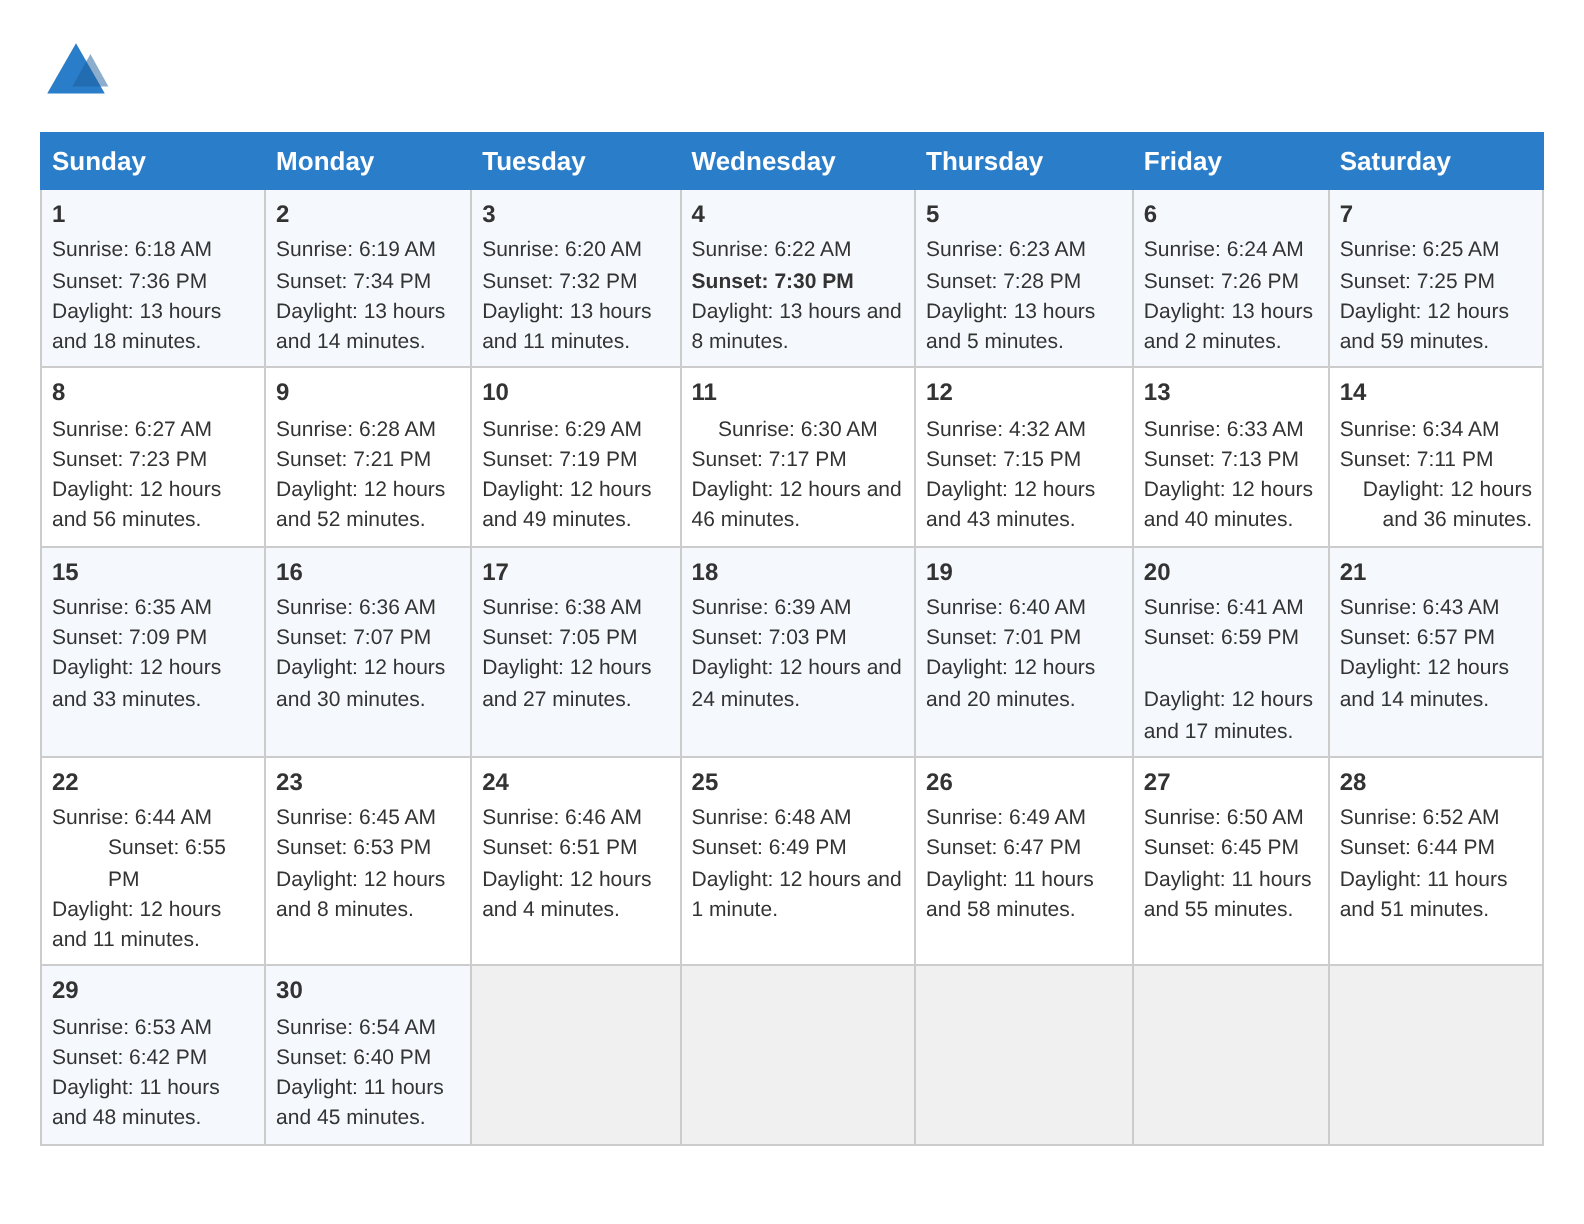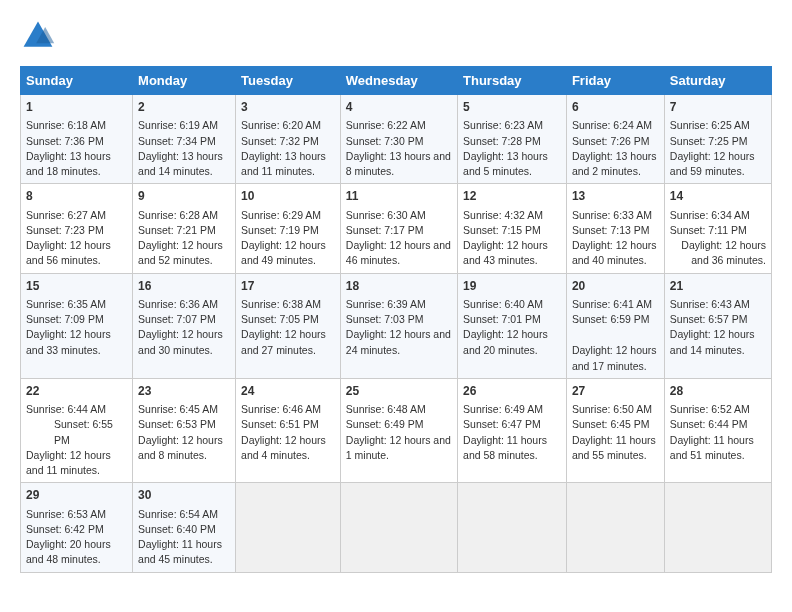--- a/index.html
+++ b/index.html
@@ -135,21 +135,21 @@
           </td>
           <td>
             <span class="day-num">3</span>
             <span style="display: block;">Sunrise: 6:20 AM</span>
             <span style="display: block;">Sunset: 7:32 PM</span>
             <span style="display: block;">Daylight: 13 hours and 11 minutes.</span>
           </td>
           <td>
             <span class="day-num">4</span>
             <span style="display: block;">Sunrise: 6:22 AM</span>
-            <span style="display: block;">Sunset: 7:30 PM</span>
+            <span style="display: block; font-weight: bold;">Sunset: 7:30 PM</span>
             <span style="display: block;">Daylight: 13 hours and 8 minutes.</span>
           </td>
           <td>
             <span class="day-num">5</span>
             <span style="display: block;">Sunrise: 6:23 AM</span>
             <span style="display: block;">Sunset: 7:28 PM</span>
             <span style="display: block;">Daylight: 13 hours and 5 minutes.</span>
           </td>
           <td>
             <span class="day-num">6</span>
@@ -178,21 +178,21 @@
             <span style="display: block;">Daylight: 12 hours and 52 minutes.</span>
           </td>
           <td>
             <span class="day-num">10</span>
             <span style="display: block;">Sunrise: 6:29 AM</span>
             <span style="display: block;">Sunset: 7:19 PM</span>
             <span style="display: block;">Daylight: 12 hours and 49 minutes.</span>
           </td>
           <td>
             <span class="day-num">11</span>
-            <span style="display: block;">Sunrise: 6:30 AM</span>
+            <span style="display: block; text-align: center;">Sunrise: 6:30 AM</span>
             <span style="display: block;">Sunset: 7:17 PM</span>
             <span style="display: block;">Daylight: 12 hours and 46 minutes.</span>
           </td>
           <td>
             <span class="day-num">12</span>
             <span style="display: block;">Sunrise: 4:32 AM</span>
             <span style="display: block;">Sunset: 7:15 PM</span>
             <span style="display: block;">Daylight: 12 hours and 43 minutes.</span>
           </td>
           <td>
@@ -294,21 +294,21 @@
             <span style="display: block;">Sunrise: 6:52 AM</span>
             <span style="display: block;">Sunset: 6:44 PM</span>
             <span style="display: block;">Daylight: 11 hours and 51 minutes.</span>
           </td>
         </tr>
         <tr>
           <td>
             <span class="day-num">29</span>
             <span style="display: block;">Sunrise: 6:53 AM</span>
             <span style="display: block;">Sunset: 6:42 PM</span>
-            <span style="display: block;">Daylight: 20 hours and 48 minutes.</span>
+            <span style="display: block;">Daylight: 11 hours and 48 minutes.</span>
           </td>
           <td>
             <span class="day-num">30</span>
             <span style="display: block;">Sunrise: 6:54 AM</span>
             <span style="display: block;">Sunset: 6:40 PM</span>
             <span style="display: block;">Daylight: 11 hours and 45 minutes.</span>
           </td>
           <td class="empty-cell"></td>
           <td class="empty-cell"></td>
           <td class="empty-cell"></td>

